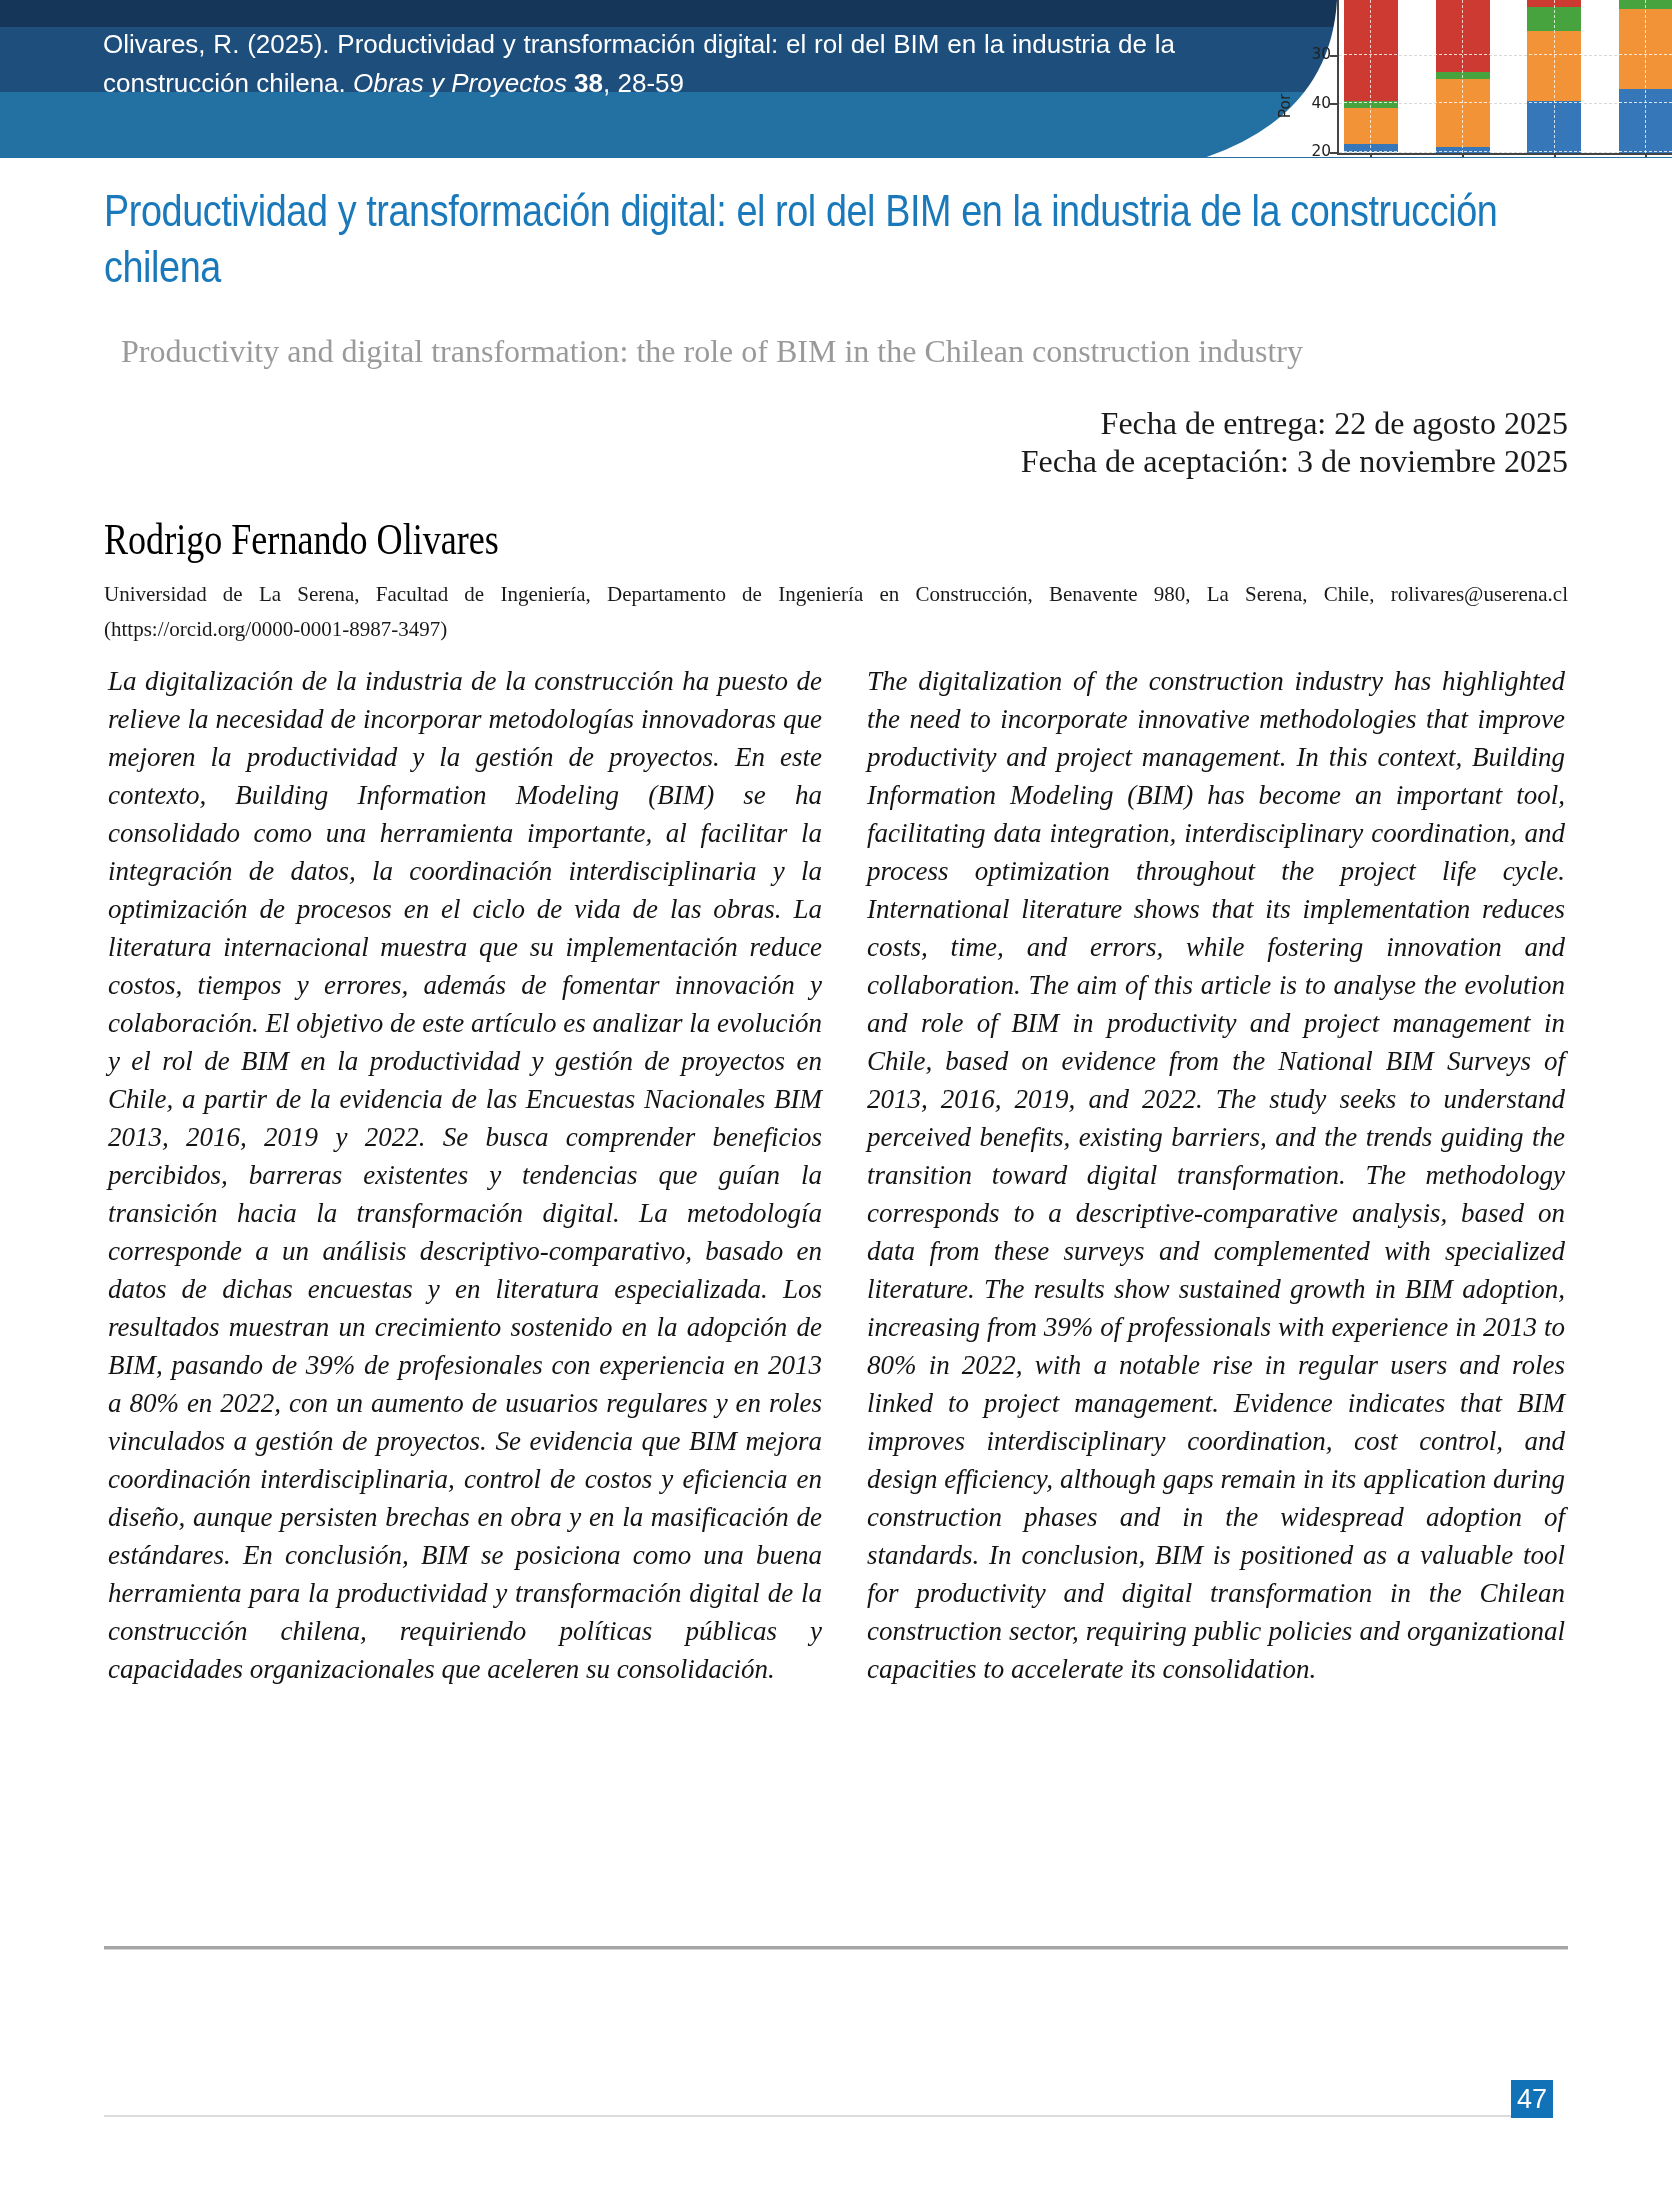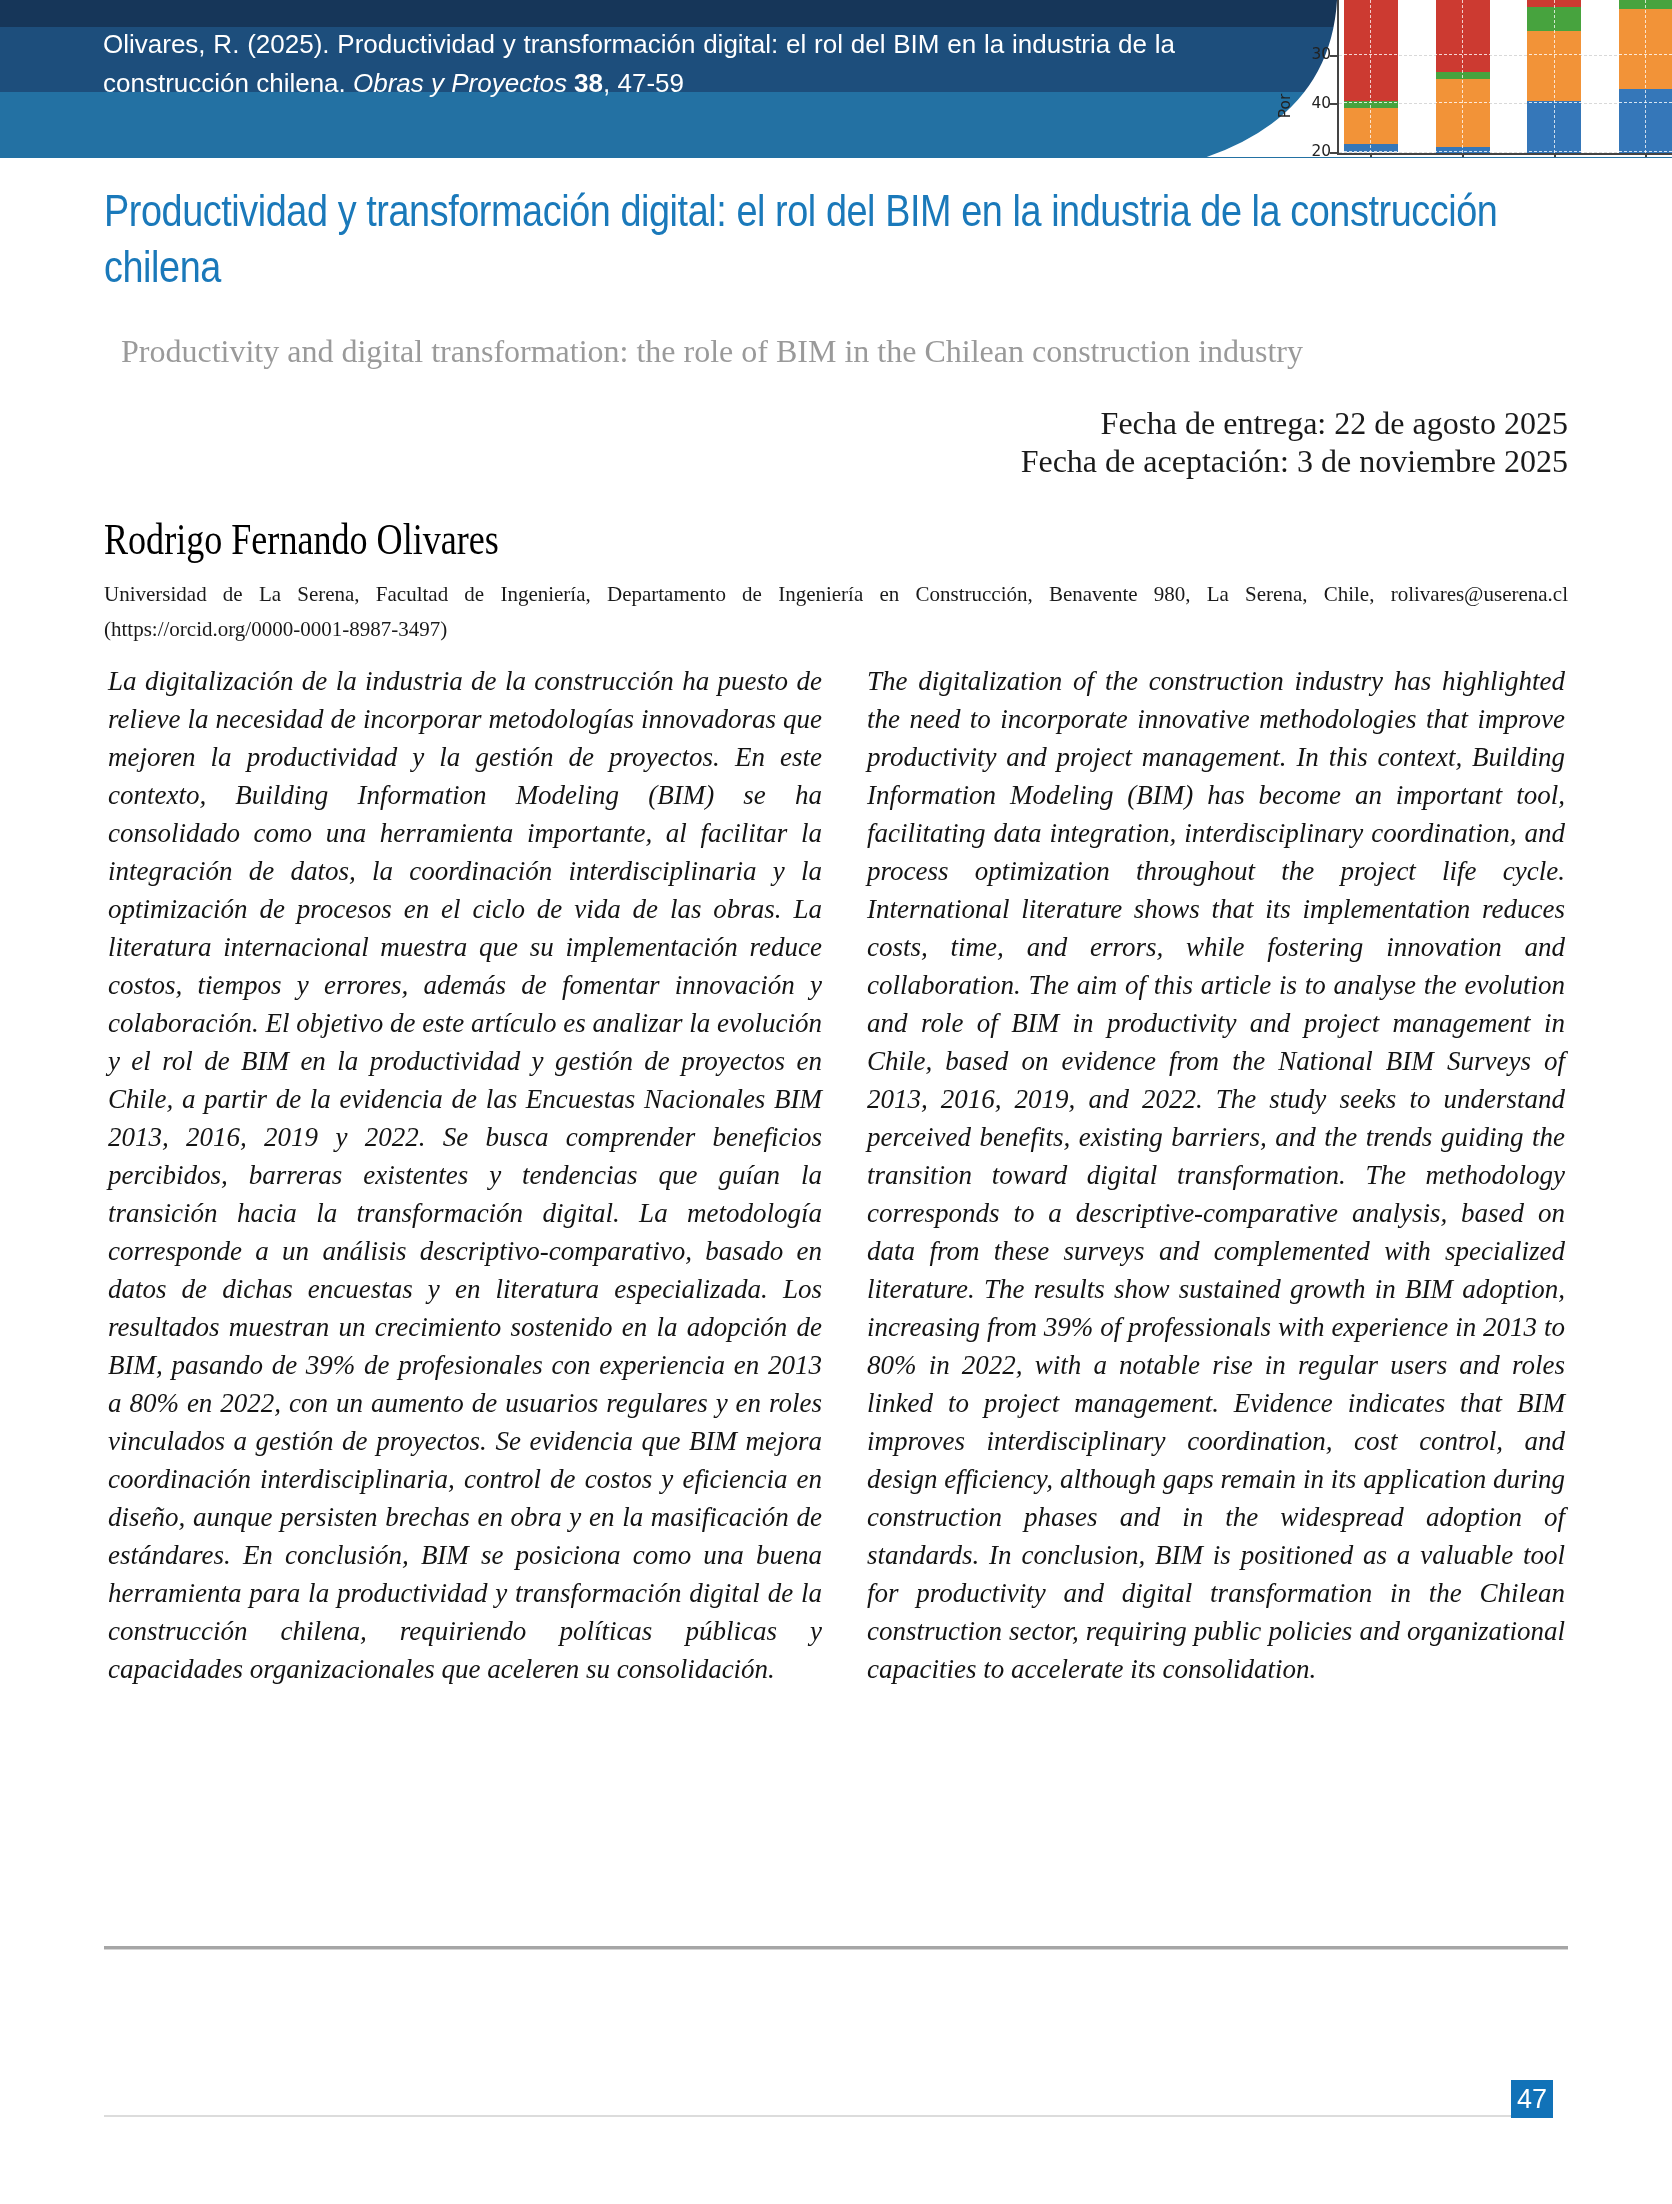--- a/index.html
+++ b/index.html
@@ -111,21 +111,21 @@
         <div class="vgrid-over" style="position: absolute; left: 1370px; top: 0px; height: 153px;"></div>
         <div style="position: absolute; left: 1370px; top: 154px; width: 1.9px; height: 3.9px; background: rgb(68, 68, 68);"></div>
         <div class="vgrid-over" style="position: absolute; left: 1462px; top: 0px; height: 153px;"></div>
         <div style="position: absolute; left: 1462px; top: 154px; width: 1.9px; height: 3.9px; background: rgb(68, 68, 68);"></div>
         <div class="vgrid-over" style="position: absolute; left: 1554px; top: 0px; height: 153px;"></div>
         <div style="position: absolute; left: 1554px; top: 154px; width: 1.9px; height: 3.9px; background: rgb(68, 68, 68);"></div>
         <div class="vgrid-over" style="position: absolute; left: 1645px; top: 0px; height: 153px;"></div>
         <div style="position: absolute; left: 1645px; top: 154px; width: 1.9px; height: 3.9px; background: rgb(68, 68, 68);"></div>
       </div>
 
-    <p id="citation"><span>Olivares, R. (2025). Productividad y transformación digital: el rol del BIM en la industria de la construcción chilena. </span><em>Obras y Proyectos </em><strong>38</strong><span>, 47-59</span></p>
+    <p id="citation"><span>Olivares, R. (2025). Productividad y transformación digital: el rol del BIM en la industria de la construcción chilena. </span><em>Obras y Proyectos </em><strong>38</strong><span>, 28-59</span></p>
   </div>
 
   <h1 id="title-es" style="color: rgb(26, 121, 186);">Productividad y transformación digital: el rol del BIM en la industria de la construcción chilena</h1>
   <h2 id="title-en">Productivity and digital transformation: the role of BIM in the Chilean construction industry</h2>
 
   <div id="dates">
     <div>Fecha de entrega: 22 de agosto 2025</div>
     <div>Fecha de aceptación: 3 de noviembre 2025</div>
   </div>
 

